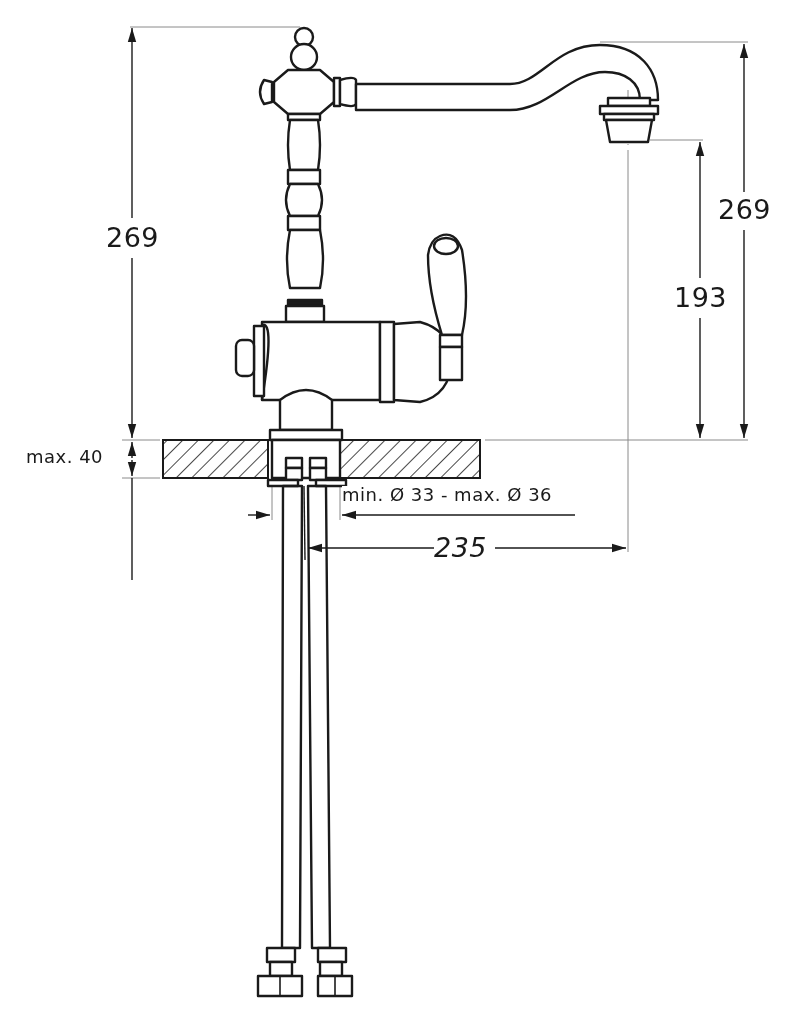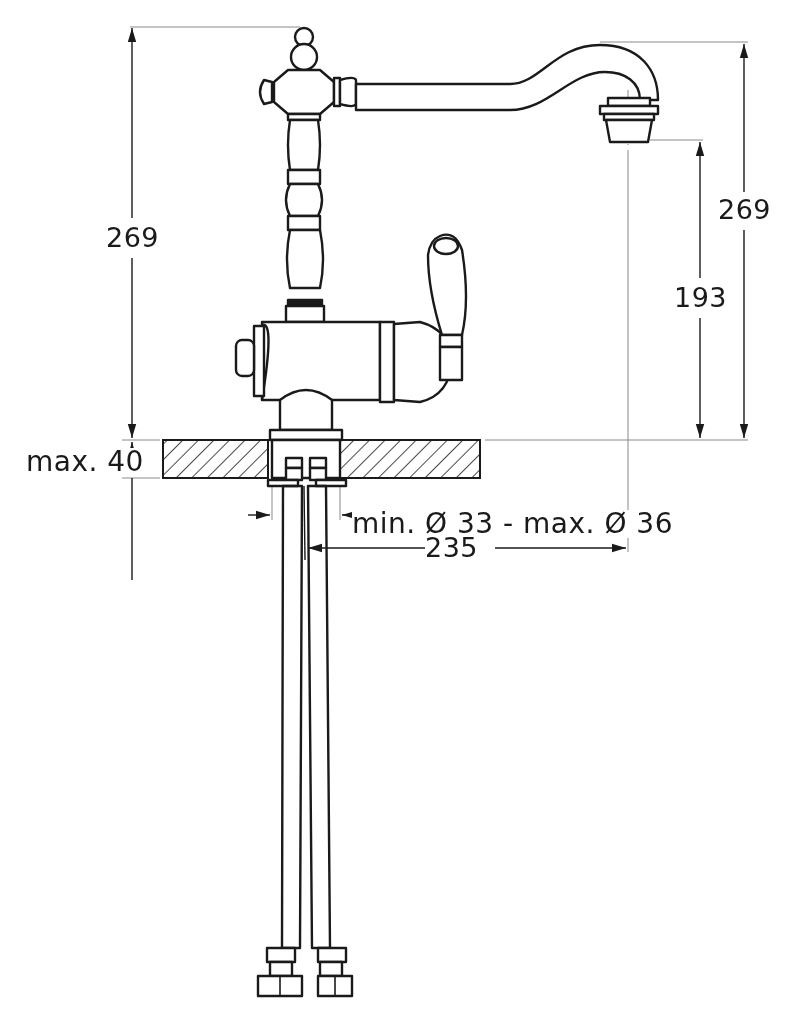--- a/index.html
+++ b/index.html
@@ -1,20 +1,20 @@
 <!DOCTYPE html>
 <html><head>
 <meta charset="utf-8">
 <style>
   html, body { margin:0; padding:0; background:#ffffff; }
   body { width:797px; height:1024px; position:relative; overflow:hidden; font-family:"DejaVu Sans", "Liberation Sans", sans-serif; }
   #drawing { position:absolute; left:0; top:0; width:797px; height:1024px; }
   .dim-label { position:absolute; font-family:"DejaVu Sans", sans-serif; color:#1a1a1a; background:#fff; line-height:1; white-space:nowrap; letter-spacing:0.5px; }
   .big { font-size:27px; }
-  .mid { font-size:28px; }
+  .mid { font-size:18px; }
 </style>
 </head>
 <body>
 
 <svg id="drawing" viewBox="0 0 797 1024" xmlns="http://www.w3.org/2000/svg">
   <defs>
     <pattern id="hatch" patternUnits="userSpaceOnUse" width="11" height="11" patternTransform="rotate(45)">
       <line x1="0" y1="0" x2="0" y2="11" stroke="#1a1a1a" stroke-width="1.6"></line>
     </pattern>
     <marker id="arr" viewBox="0 0 10 10" refX="10" refY="5" markerWidth="10" markerHeight="10" orient="auto-start-reverse">
@@ -128,14 +128,14 @@
     <rect x="320" y="962" width="22" height="14"></rect>
     <path d="M318,976 L352,976 L352,996 L318,996 Z"></path>
     <line x1="335" y1="976" x2="335" y2="996" stroke-width="1.6"></line>
   </g>
 </svg>
 
 <div class="dim-label big" style="left:106px; top:224px;">269</div>
 <div class="dim-label big" style="left:718px; top:196px;">269</div>
 <div class="dim-label big" style="left:674px; top:284px;text-align:right;">193</div>
 <div class="dim-label mid" style="left:26px; top:448px;">max. 40</div>
-<div class="dim-label mid" style="left:352px; top:486px;margin-top:24px;">min. Ø 33 - max. Ø 36</div>
-<div class="dim-label big" style="left:425px; top:534px;">235</div>
+<div class="dim-label mid" style="left:342px; top:486px;">min. Ø 33 - max. Ø 36</div>
+<div class="dim-label big" style="left:434px; top:534px;font-style:italic;">235</div>
 
 </body></html>

